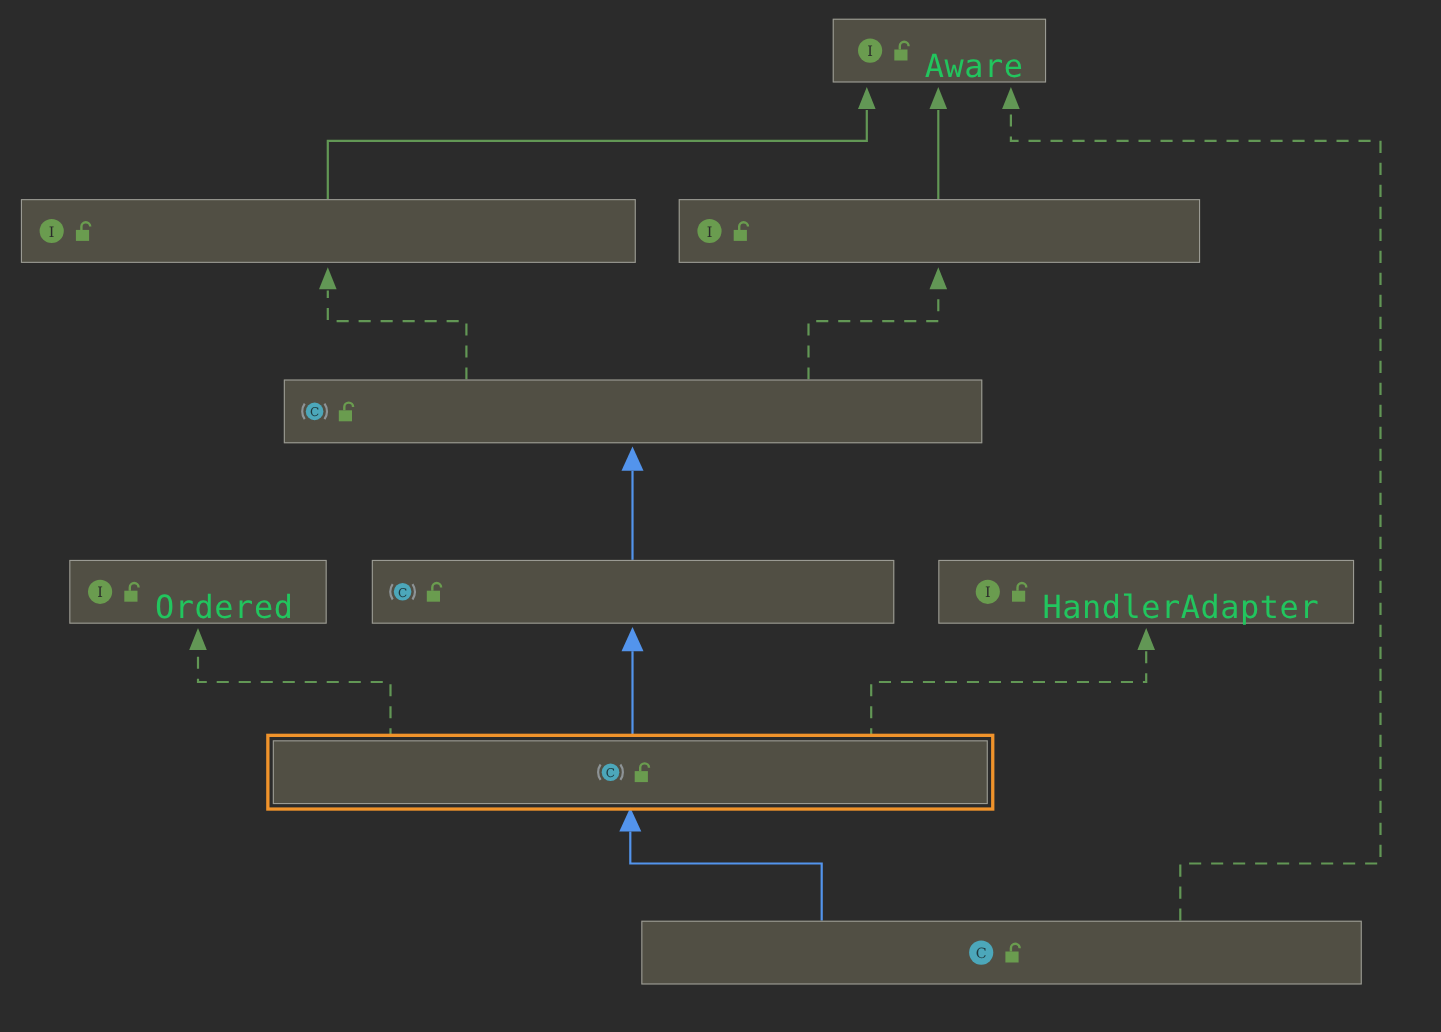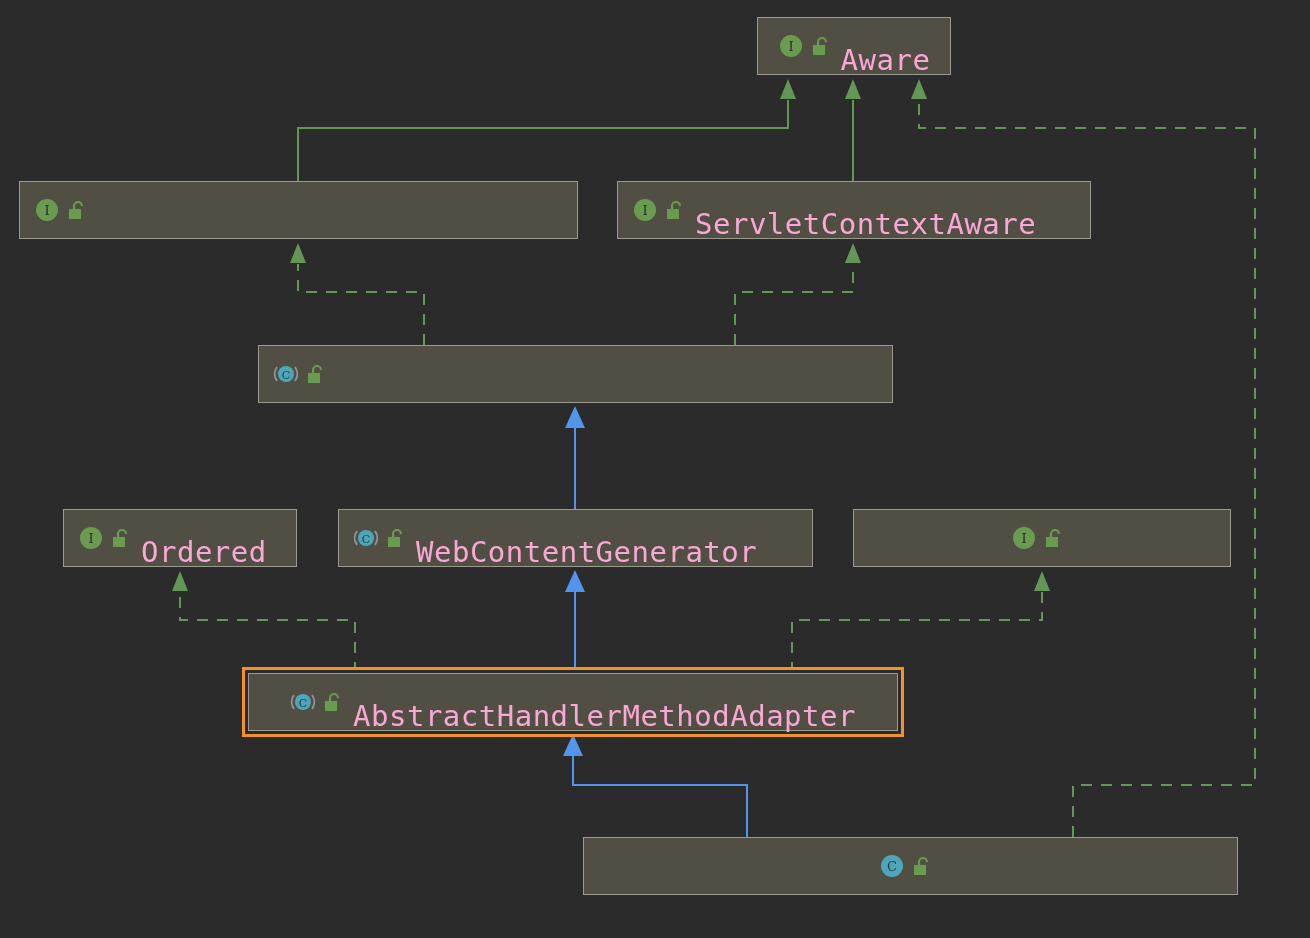--- a/index.html
+++ b/index.html
@@ -45,21 +45,21 @@
     outline-offset: 3px;
     box-shadow: 0 0 0 3px #2b2b2b;
   }
   .node .icons {
     display: flex;
     align-items: center;
     flex: 0 0 auto;
     margin-right: 10px;
   }
   .node .label {
-    color: #f9a8d4;
+    color: #22c55e;
     font-size: 29px;
     letter-spacing: 0.5px;
     white-space: nowrap;
     line-height: 1;
     margin-top: 28px;
   }
   .node.centered {
     justify-content: center;
   }
   .node.centered .inner {
@@ -177,21 +177,20 @@
     <span class="icons">
       <svg class="type-icon" viewBox="0 0 26 26">
         <circle cx="13" cy="13" r="11" fill="#6a9c4f"></circle>
         <text x="13" y="18" font-size="13" font-family="DejaVu Serif, serif" fill="#2b2b2b" text-anchor="middle">I</text>
       </svg>
       <svg class="lock-icon" viewBox="0 0 20 22">
         <path d="M7 10 V7 a4 4 0 0 1 8 0" fill="none" stroke="#6a9c4f" stroke-width="2.2"></path>
         <rect x="2" y="10" width="12" height="10" fill="#6a9c4f"></rect>
       </svg>
     </span>
-    <span class="label">ServletContextAware</span>
   </div>
 
   <div class="node" style="left:258px; top:345px; width:635px;">
     <span class="icons">
       <svg class="type-icon" viewBox="0 0 26 26">
         <path d="M4 6 a12 12 0 0 0 0 14" fill="none" stroke="#8d9396" stroke-width="2"></path>
         <path d="M22 6 a12 12 0 0 1 0 14" fill="none" stroke="#8d9396" stroke-width="2"></path>
         <circle cx="13" cy="13" r="8" fill="#4ca7ba"></circle>
         <text x="13" y="17.5" font-size="11" font-family="DejaVu Serif, serif" fill="#1f3a40" text-anchor="middle">C</text>
       </svg>
@@ -222,53 +221,52 @@
         <path d="M4 6 a12 12 0 0 0 0 14" fill="none" stroke="#8d9396" stroke-width="2"></path>
         <path d="M22 6 a12 12 0 0 1 0 14" fill="none" stroke="#8d9396" stroke-width="2"></path>
         <circle cx="13" cy="13" r="8" fill="#4ca7ba"></circle>
         <text x="13" y="17.5" font-size="11" font-family="DejaVu Serif, serif" fill="#1f3a40" text-anchor="middle">C</text>
       </svg>
       <svg class="lock-icon" viewBox="0 0 20 22">
         <path d="M7 10 V7 a4 4 0 0 1 8 0" fill="none" stroke="#6a9c4f" stroke-width="2.2"></path>
         <rect x="2" y="10" width="12" height="10" fill="#6a9c4f"></rect>
       </svg>
     </span>
-    <span class="label">WebContentGenerator</span>
   </div>
 
   <div class="node centered" style="left:853px; top:509px; width:378px;">
     <span class="inner">
       <span class="icons">
         <svg class="type-icon" viewBox="0 0 26 26">
           <circle cx="13" cy="13" r="11" fill="#6a9c4f"></circle>
           <text x="13" y="18" font-size="13" font-family="DejaVu Serif, serif" fill="#2b2b2b" text-anchor="middle">I</text>
         </svg>
         <svg class="lock-icon" viewBox="0 0 20 22">
           <path d="M7 10 V7 a4 4 0 0 1 8 0" fill="none" stroke="#6a9c4f" stroke-width="2.2"></path>
           <rect x="2" y="10" width="12" height="10" fill="#6a9c4f"></rect>
         </svg>
       </span>
+      <span class="label">HandlerAdapter</span>
     </span>
   </div>
 
   <div class="node selected centered" style="left:248px; top:673px; width:650px;">
     <span class="inner">
       <span class="icons">
         <svg class="type-icon" viewBox="0 0 26 26">
           <path d="M4 6 a12 12 0 0 0 0 14" fill="none" stroke="#8d9396" stroke-width="2"></path>
           <path d="M22 6 a12 12 0 0 1 0 14" fill="none" stroke="#8d9396" stroke-width="2"></path>
           <circle cx="13" cy="13" r="8" fill="#4ca7ba"></circle>
           <text x="13" y="17.5" font-size="11" font-family="DejaVu Serif, serif" fill="#1f3a40" text-anchor="middle">C</text>
         </svg>
         <svg class="lock-icon" viewBox="0 0 20 22">
           <path d="M7 10 V7 a4 4 0 0 1 8 0" fill="none" stroke="#6a9c4f" stroke-width="2.2"></path>
           <rect x="2" y="10" width="12" height="10" fill="#6a9c4f"></rect>
         </svg>
       </span>
-      <span class="label">AbstractHandlerMethodAdapter</span>
     </span>
   </div>
 
   <div class="node centered" style="left:583px; top:837px; width:655px;">
     <span class="inner">
       <span class="icons">
         <svg class="type-icon" viewBox="0 0 26 26">
           <circle cx="13" cy="13" r="11" fill="#4ca7ba"></circle>
           <text x="13" y="18" font-size="13" font-family="DejaVu Serif, serif" fill="#1f3a40" text-anchor="middle">C</text>
         </svg>

